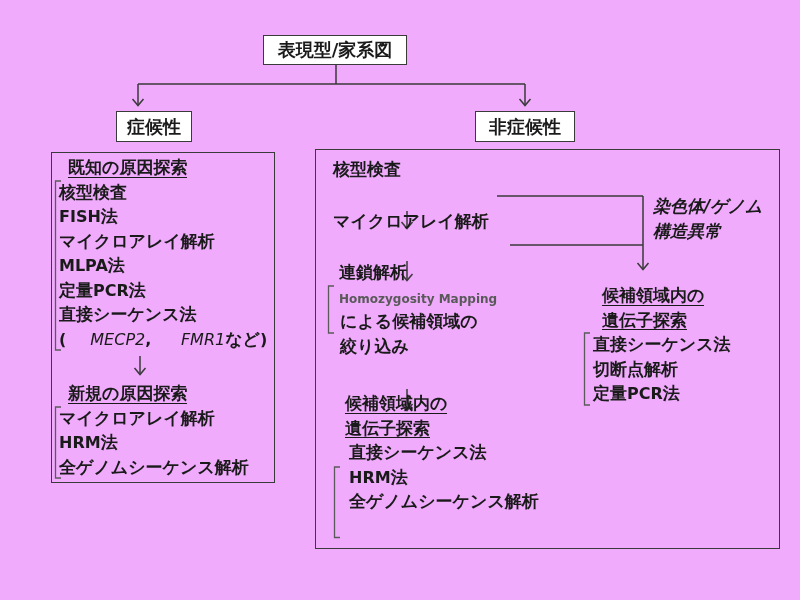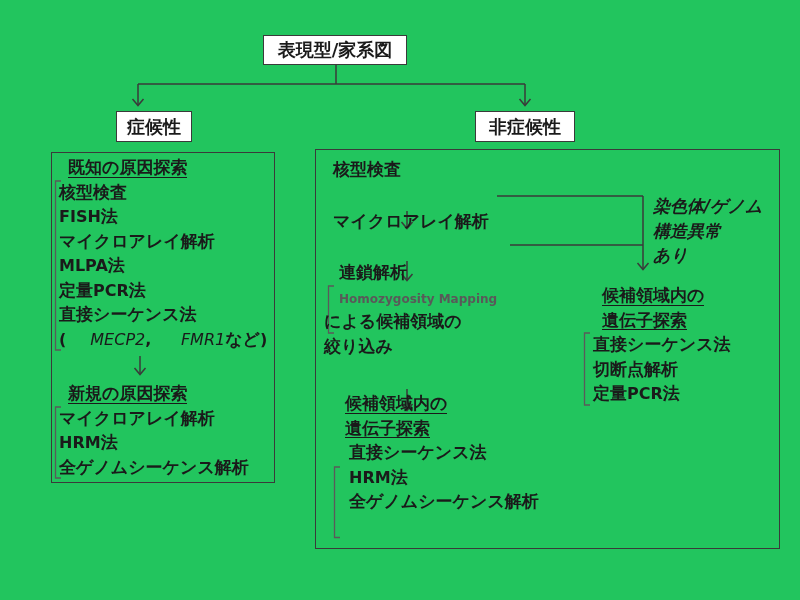--- a/index.html
+++ b/index.html
@@ -1,31 +1,31 @@
 <!DOCTYPE html>
 <html><head>
 <meta charset="utf-8">
 <style>
   html,body{margin:0;padding:0;background:#ffffff;}
   body{font-family:"DejaVu Sans","Liberation Sans",sans-serif;color:#1a1a1a;}
-  #canvas{position:relative;width:800px;height:600px;background:#22c55e;overflow:hidden;}
+  #canvas{position:relative;width:800px;height:600px;background:#f0abfc;overflow:hidden;}
   #wires{position:absolute;left:0;top:0;width:800px;height:600px;z-index:1;}
   .node{position:absolute;border:1.5px solid #3a3a3a;background:#ffffff;display:flex;
         align-items:center;justify-content:center;font-size:18px;font-weight:bold;
         white-space:nowrap;z-index:2;box-sizing:border-box;}
   .panel{position:absolute;border:1.5px solid #3a3a3a;background:transparent;z-index:0;box-sizing:border-box;}
   .lines{position:absolute;z-index:2;font-size:17px;font-weight:bold;}
   .ln{height:24.5px;line-height:24.5px;white-space:nowrap;}
   .txt{display:inline-block;}
   .k-title .txt,.k-title2 .txt{border-bottom:1.5px solid #1a1a1a;height:22.5px;box-sizing:border-box;}
   .k-gap_s{height:27px;} .k-gap_m{height:30px;} .k-gap_l{height:33px;}
   
   .centre-col .k-title,.centre-col .k-item{margin-left:13px;}
   .centre-col .k-bitem{margin-left:19px;}
-  .centre-col .k-cont{margin-left:4px;}
+  .centre-col .k-cont{margin-left:20px;}
   .centre-col .k-title2{margin-left:25px;}
   .centre-col .k-item2{margin-left:29px;}
   
   .flat .k-title{margin-left:12px;} .flat .k-item{margin-left:3px;} .flat .k-note{margin-left:0;}
   
   .seg-latin{font-weight:700;font-size:16px;}
   .seg-gene{font-weight:400;font-style:italic;font-size:16px;margin-left:24px;}
   .seg-muted{font-weight:700;font-size:12px;color:#595959;}
   .wire{stroke:#3a3a3a;stroke-width:1.5;fill:none;}
   .bracket{stroke:#5a5a5a;stroke-width:1.3;fill:none;}
@@ -111,21 +111,20 @@
       <div class="ln k-title2"><span class="txt"><span>候補領域内の</span></span></div>
       <div class="ln k-title2"><span class="txt"><span>遺伝子探索</span></span></div>
       <div class="ln k-item2"><span class="txt"><span>直接シーケンス法</span></span></div>
       <div class="ln k-item2"><span class="txt"><span class="seg-latin">HRM</span><span>法</span></span></div>
       <div class="ln k-item2"><span class="txt"><span>全ゲノムシーケンス解析</span></span></div>
     </div>
 
   <div class="lines flat" style="left:653px;top:194px;font-style:italic;">
       <div class="ln k-note"><span class="txt"><span>染色体/ゲノム</span></span></div>
       <div class="ln k-note"><span class="txt"><span>構造異常</span></span></div>
-      <div class="ln k-note"><span class="txt"><span>あり</span></span></div>
     </div>
 
   <div class="lines flat" style="left:590px;top:283px;">
       <div class="ln k-title"><span class="txt"><span>候補領域内の</span></span></div>
       <div class="ln k-title"><span class="txt"><span>遺伝子探索</span></span></div>
       <div class="ln k-item"><span class="txt"><span>直接シーケンス法</span></span></div>
       <div class="ln k-item"><span class="txt"><span>切断点解析</span></span></div>
       <div class="ln k-item"><span class="txt"><span>定量</span><span class="seg-latin">PCR</span><span>法</span></span></div>
     </div>
 

